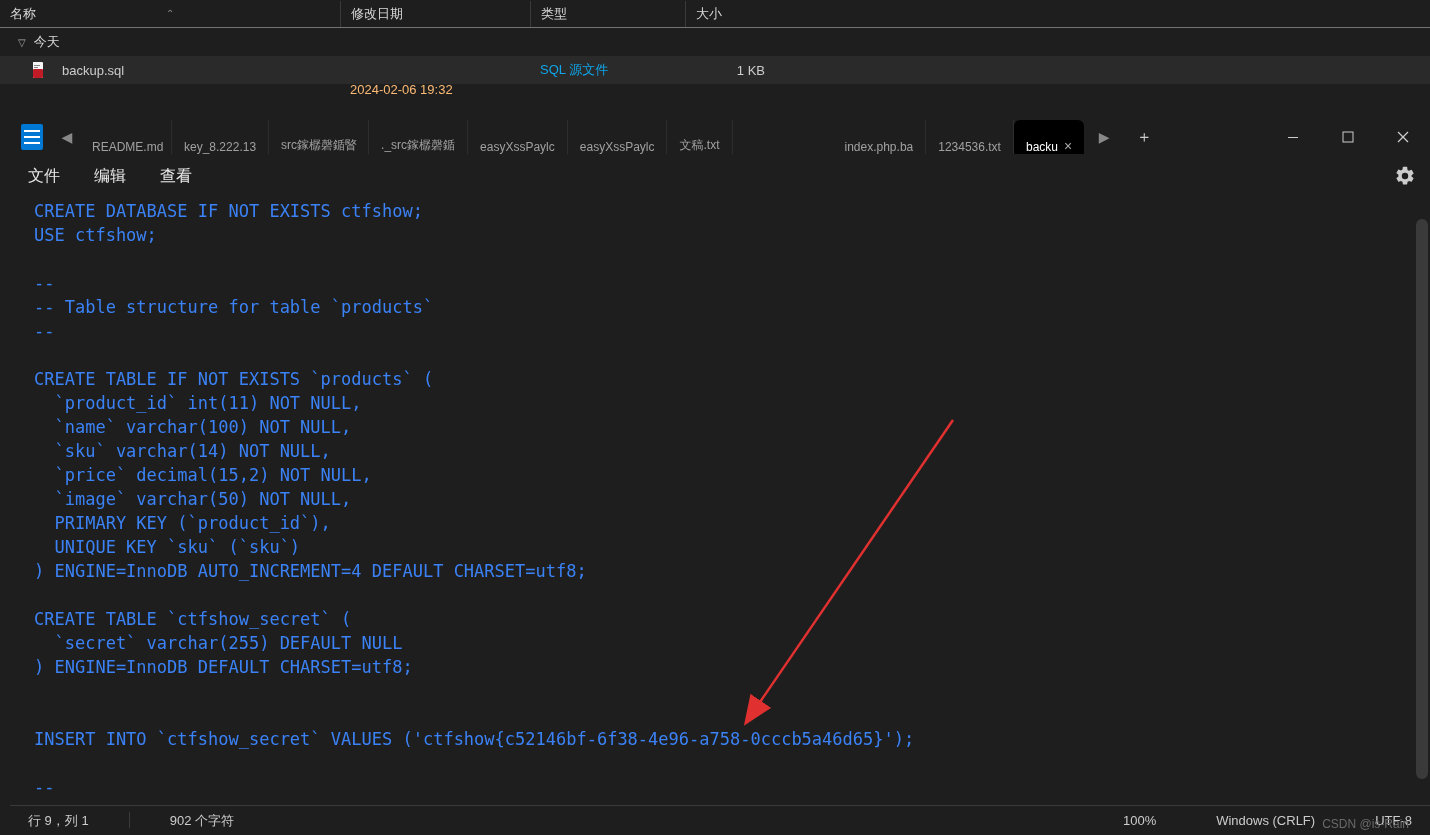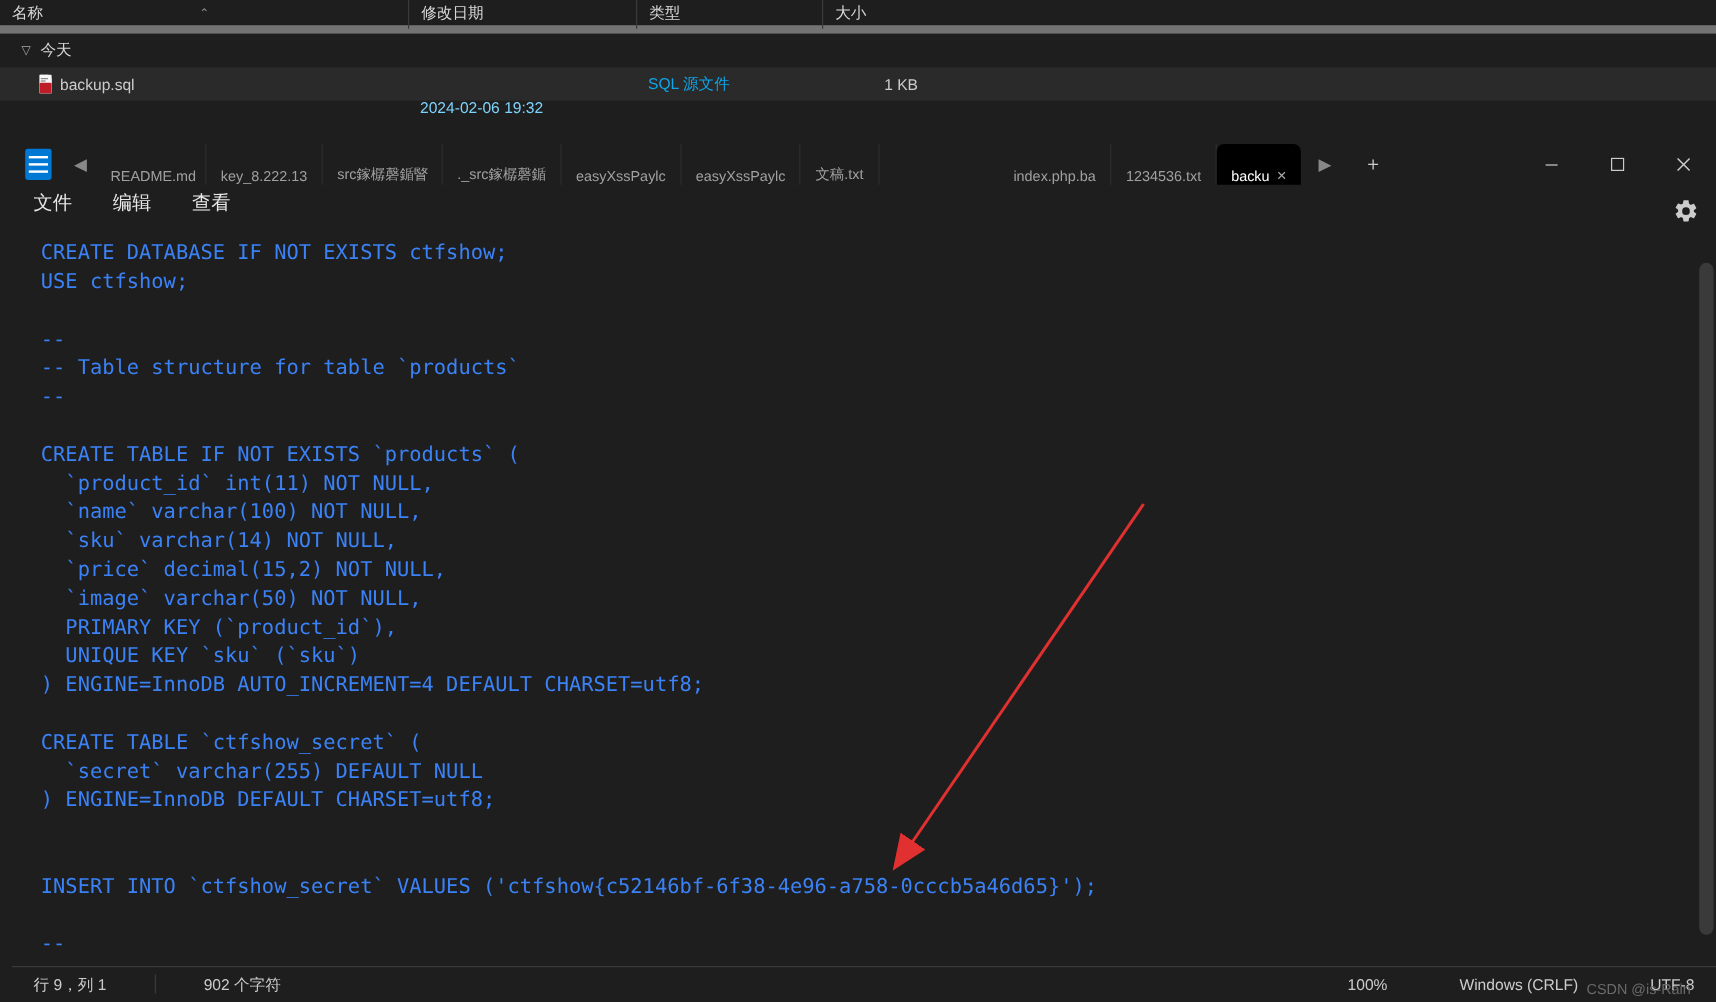--- a/index.html
+++ b/index.html
@@ -10,21 +10,21 @@
   font-family: "Microsoft YaHei", "Segoe UI", sans-serif;
   color: #cccccc;
   font-size: 14px;
   overflow: hidden;
   position: relative;
 }
 .explorer-header {
   height: 28px;
   display: flex;
   align-items: center;
-  border-bottom: 7px solid #737373;
+  border-bottom: 1px solid #737373;
   font-size: 13px;
   color: #d8d8d8;
 }
 .explorer-header .col { padding: 4px 10px; }
 .col-name { width: 340px; display:flex; align-items:center; }
 .col-date { width: 190px; border-left: 1px solid #3a3a3a;}
 .col-type { width: 155px; border-left: 1px solid #3a3a3a;}
 .col-size { width: 90px; border-left: 1px solid #3a3a3a;}
 .col-name .sort { font-size:10px; margin-left:130px; color:#888; }
 .group-header {
@@ -36,22 +36,22 @@
   color: #d8d8d8;
 }
 .group-header .chev { font-size:10px; margin-right:8px; color:#aaa; }
 .file-row {
   height: 28px;
   display: flex;
   align-items: center;
   background: #2a2a2a;
   font-size: 13px;
 }
-.file-row .fname { width: 340px; padding-left: 30px; display:flex; align-items:center; gap:4px; }
-.file-row .fdate { width: 190px; padding-left: 10px; color:#7dd3fc;margin-top:38px;}
+.file-row .fname { width: 340px; padding-left: 30px; display:flex; align-items:center; gap:16px; }
+.file-row .fdate { width: 190px; padding-left: 10px; color:#fdba74;margin-top:38px;}
 .file-row .ftype { width: 155px; padding-left: 10px; color:#0ea5e9;}
 .file-row .fsize { width: 90px; text-align:right; padding-right: 10px; color:#cccccc;}
 .file-icon { width:16px; height:16px; display:inline-flex; align-items:center; justify-content:center;}
 .file-icon svg { width:14px; height:16px;}
 .editor-window {
   position: absolute;
   top: 115px;
   left: 10px;
   right: 0;
   bottom: 0;
@@ -114,21 +114,21 @@
   height: 44px;
   display: flex;
   align-items: center;
   justify-content: center;
   color: #cccccc;
   cursor: pointer;
 }
 .menu-bar {
   height: 34px;
   display: flex;
-  align-items: flex-start;
+  align-items: center;
   padding: 0 18px;
   gap: 34px;
   position: relative;
 }
 .menu-item { color: #e8e8e8; font-size: 16px; cursor:pointer;}
 .settings-icon {
   position: absolute;
   right: 14px;
   top: 6px;
   width: 22px;

